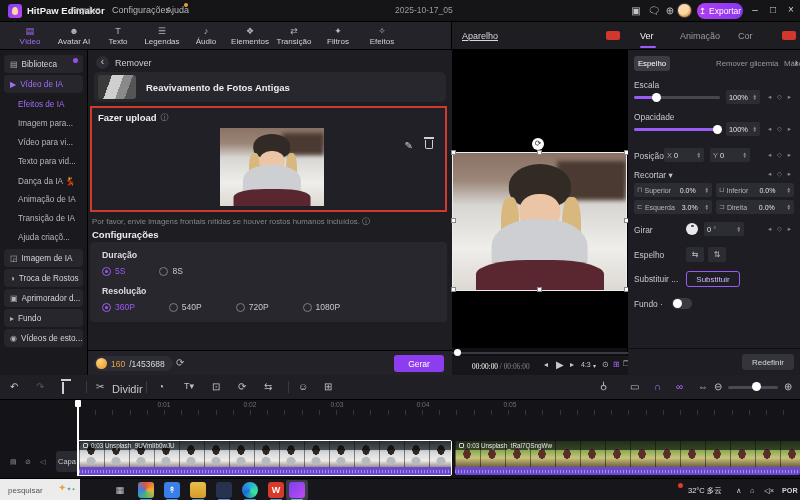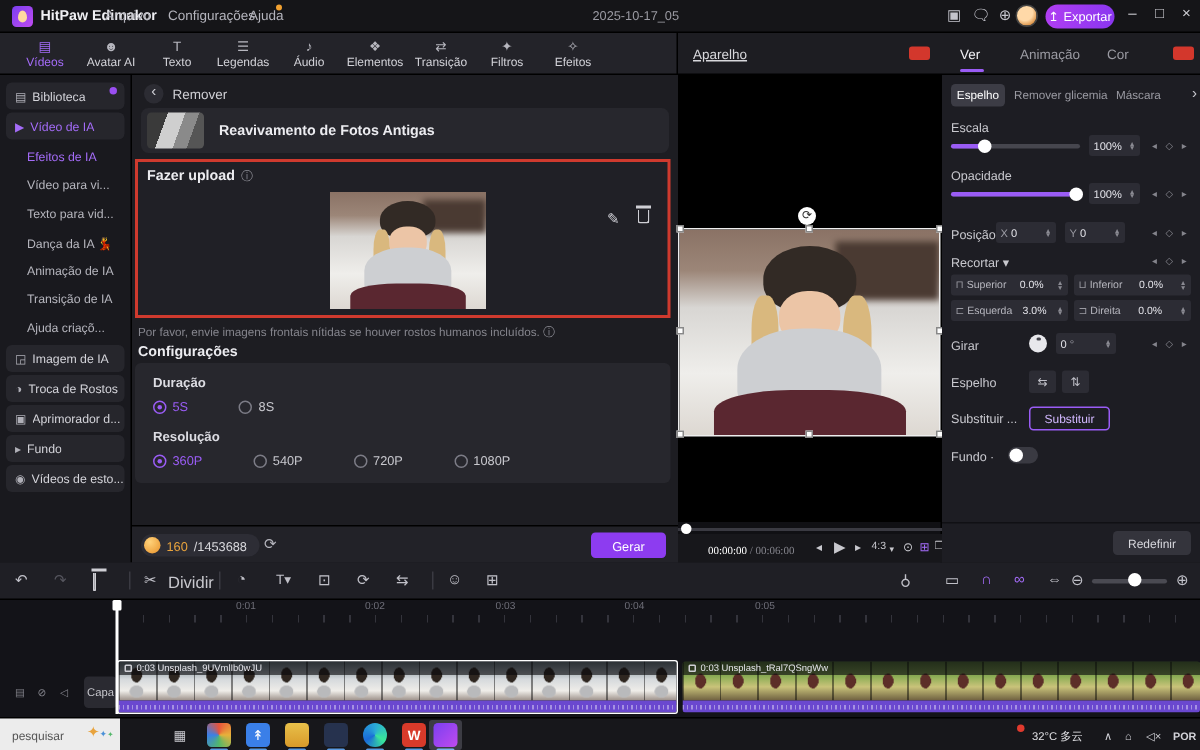--- a/index.html
+++ b/index.html
@@ -109,21 +109,21 @@
 
   
   #inspector { position:absolute; left:628px; top:22px; width:200px; height:353px; background:#1d1d23; }
   #insp-tabs { position:absolute; left:0; top:0; width:172px; height:28px; background:#1d1d22; border-bottom:1px solid #000; }
   .insp-tab { position:absolute; top:9px; font-size:9px; color:#9a9aa2; }
   .insp-tab.active { color:#f0f0f4; }
   #tab-underline { position:absolute; left:12px; top:24px; width:16px; height:2px; background:#9a5cf5; border-radius:1px; }
   #subtabs { position:absolute; left:0; top:34px; width:172px; height:16px; }
   #subtab-normal { position:absolute; left:6px; top:0; width:36px; height:15px; background:#3c3c45; border-radius:3px;
     color:#fff; font-size:7.8px; display:flex; align-items:center; justify-content:center; }
-  .subtab-plain { position:absolute; top:3px; font-size:7.8px; color:#9a9aa2; }
+  .subtab-plain { position:absolute; top:3px; font-size:7.8px; color:#9a9aa2;margin-left:40px; }
   #subtab-more { position:absolute; right:2px; top:1px; font-size:10px; color:#c8c8ce; }
   .insp-label { position:absolute; font-size:8.4px; color:#c8c8ce; }
   .slider-track { position:absolute; width:86px; height:3px; background:#46464e; border-radius:2px; }
   .slider-fill { position:absolute; height:3px; background:#9a5cf5; border-radius:2px; }
   .slider-knob { position:absolute; top:-3px; width:9px; height:9px; border-radius:50%; background:#fff; }
   .val-box { position:absolute; height:14px; background:#2c2c34; border-radius:2px; display:flex; align-items:center;
     padding:0 3px; gap:2px; font-size:7.4px; color:#e2e2e8; }
   .stepper { display:flex; flex-direction:column; line-height:3.5px; font-size:4.5px; color:#8a8a92; margin-left:auto; }
   .kf { position:absolute; font-size:6.5px; color:#84848c; letter-spacing:2px; }
   .crop-box { position:absolute; width:78px; height:14px; background:#2c2c34; border-radius:2px;
@@ -226,21 +226,21 @@
       <span>Exportar</span>
     </div>
     <span class="win-ctl" style="left:748px">–</span>
     <span class="win-ctl" style="left:766px">□</span>
     <span class="win-ctl" style="left:784px">×</span>
   </div>
 
   <div id="toolbar">
     <div class="tb-item active">
       <span class="ic">▤</span>
-      <span class="lb">Vídeos</span>
+      <span class="lb">Vídeo</span>
       </div>
     <div class="tb-item">
       <span class="ic">☻</span>
       <span class="lb">Avatar AI</span>
       </div>
     <div class="tb-item">
       <span class="ic">T</span>
       <span class="lb">Texto</span>
       </div>
     <div class="tb-item">
@@ -274,20 +274,23 @@
       <span class="ic">▤</span>
       <span class="lb">Biblioteca</span>
       <span id="sb-dot"></span>
       </div>
     <div class="sb-box active">
       <span class="ic">▶</span>
       <span class="lb">Vídeo de IA</span>
       </div>
     <div class="sb-sub selected">
       <span class="lb">Efeitos de IA</span>
+      </div>
+    <div class="sb-sub">
+      <span class="lb">Imagem para...</span>
       </div>
     <div class="sb-sub">
       <span class="lb">Vídeo para vi...</span>
       </div>
     <div class="sb-sub">
       <span class="lb">Texto para vid...</span>
       </div>
     <div class="sb-sub">
       <span class="lb">Dança da IA 💃</span>
       </div>

